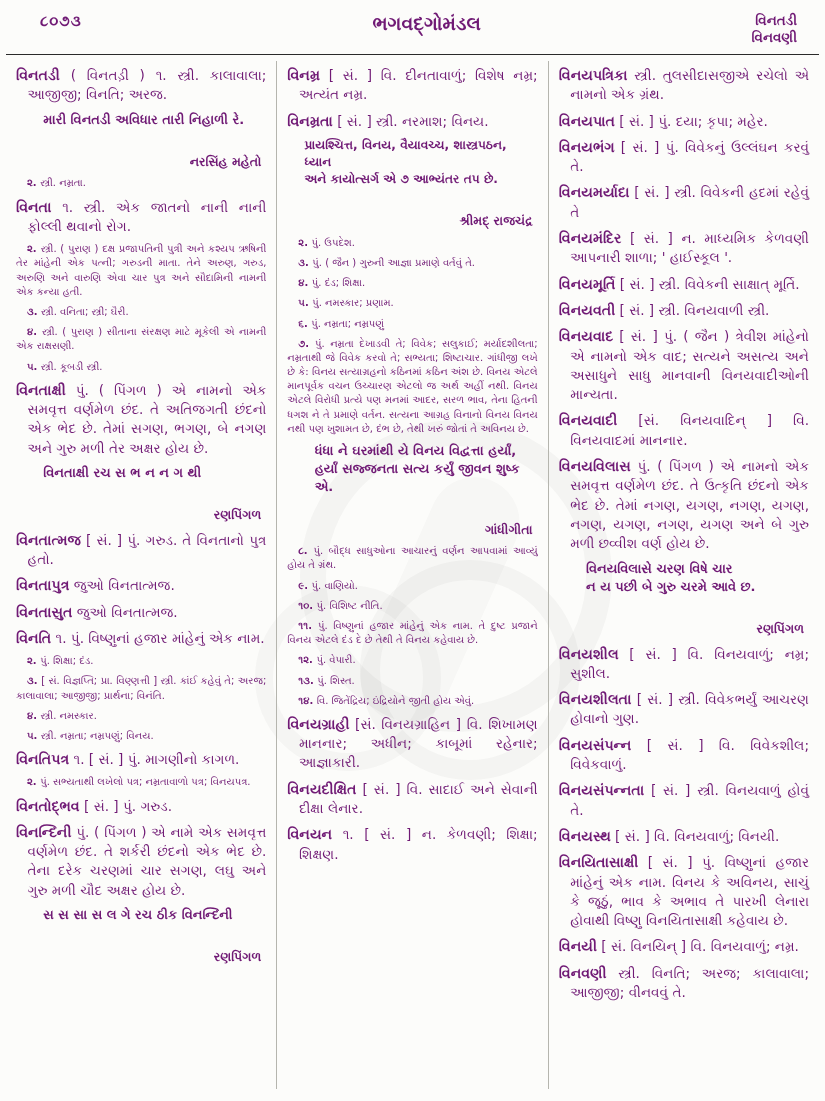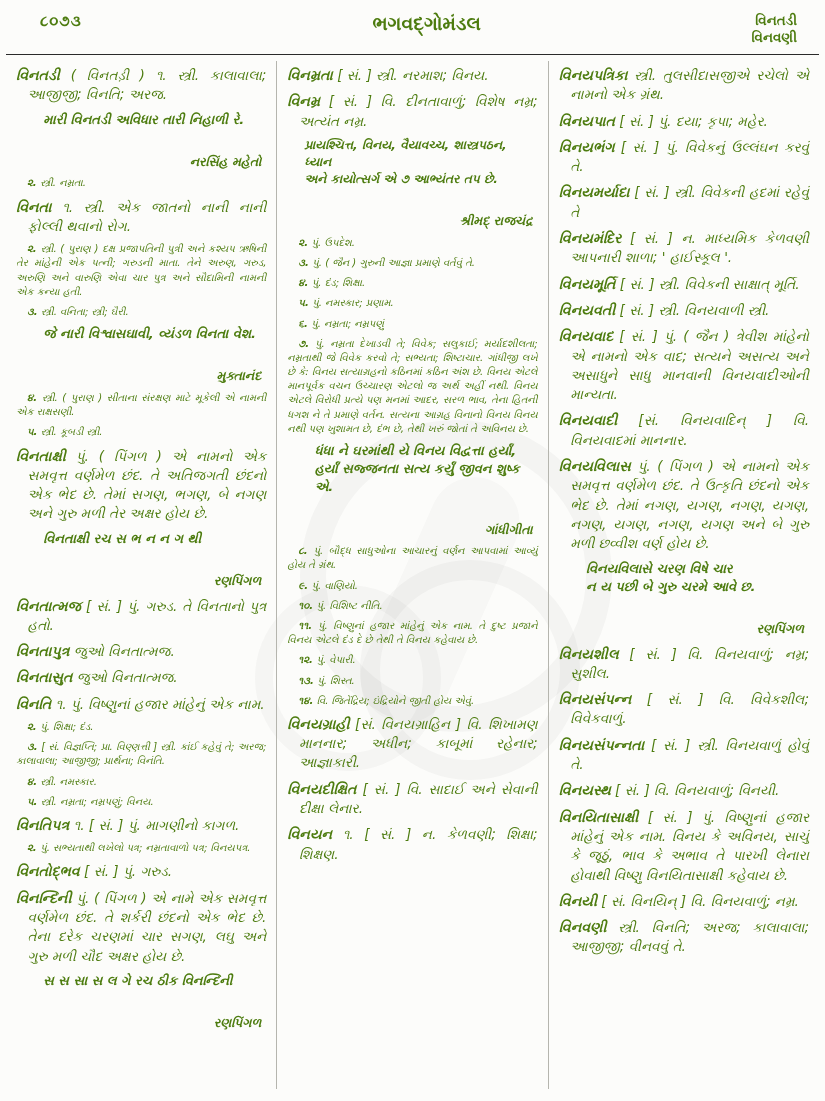--- a/index.html
+++ b/index.html
@@ -1,21 +1,21 @@
 <!DOCTYPE html>
 <html lang="gu"><head>
 <meta charset="utf-8">
 <style>
   html,body{margin:0;padding:0;background:#e8e8e4;}
   .page{
     position:relative;
     width:825px;height:1101px;
     margin:0 auto;
     background:#fcfcfa;
-    color:#4d7c0f;
+    color:#701a75;
     font-family:"DejaVu Sans","Liberation Sans",sans-serif;
     overflow:hidden;
     box-sizing:border-box;
   }
   
   .hdr{
     position:relative;z-index:2;
     display:flex;justify-content:space-between;align-items:flex-start;
     padding:12px 28px 0 40px;
     height:46px;box-sizing:border-box;
@@ -23,21 +23,21 @@
   .pageno{font-size:15px;font-weight:bold;letter-spacing:1px;}
   .title{font-size:19px;font-weight:bold;transform:translateX(10px);}
   .guides{display:flex;flex-direction:column;align-items:flex-end;line-height:1.25;}
   .guides span{font-size:13.5px;font-weight:bold;}
   .rule{position:relative;z-index:2;height:1px;background:#2a2a2a;margin:8px 6px 0 6px;}
   
   .cols{
     position:relative;z-index:2;
     display:flex;align-items:stretch;
     padding:6px 6px 0 6px;
-    height:calc(1101px - 67px);box-sizing:border-box;font-style:italic;
+    height:calc(1101px - 67px);box-sizing:border-box;
   }
   .col{
     flex:1 1 0;
     padding:4px 10px 0 10px;
     box-sizing:border-box;
     overflow:hidden;
     text-align:justify;
   }
   .col.mid{border-left:1px solid #b5b5ae;border-right:1px solid #b5b5ae;}
   .col p,.col .verse{margin:0 0 6px 0;}
@@ -94,24 +94,20 @@
     <section class="col">
         <p class="entry"><span class="head">વિનતડી</span> ( વિનતડ઼ી ) ૧. સ્ત્રી. કાલાવાલા; આજીજી; વિનતિ; અરજ.</p>
         <div class="verse">
           <div class="vline">મારી વિનતડી અવિધાર તારી નિહાળી રે.</div>
           <div class="attr">નરસિંહ મહેતો</div>
         </div>
         <p class="sense"><span class="num">૨. </span>સ્ત્રી. નમ્રતા.</p>
         <p class="entry"><span class="head">વિનતા</span> ૧. સ્ત્રી. એક જાતનો નાની નાની ફોલ્લી થવાનો રોગ.</p>
         <p class="sense"><span class="num">૨. </span>સ્ત્રી. ( પુરાણ ) દક્ષ પ્રજાપતિની પુત્રી અને કશ્યપ ઋષિની તેર માંહેની એક પત્ની; ગરુડની માતા. તેને અરુણ, ગરુડ, અરુણિ અને વારુણિ એવા ચાર પુત્ર અને સૌદામિની નામની એક કન્યા હતી.</p>
         <p class="sense"><span class="num">૩. </span>સ્ત્રી. વનિતા; સ્ત્રી; ઘૈરી.</p>
-        <div class="verse">
-          <div class="vline">જે નારી વિશ્વાસઘાવી, વ્યંડળ વિનતા વેશ.</div>
-          <div class="attr">મુક્તાનંદ</div>
-        </div>
         <p class="sense"><span class="num">૪. </span>સ્ત્રી. ( પુરાણ ) સીતાના સંરક્ષણ માટે મૂકેલી એ નામની એક રાક્ષસણી.</p>
         <p class="sense"><span class="num">૫. </span>સ્ત્રી. કૂબડી સ્ત્રી.</p>
         <p class="entry"><span class="head">વિનતાક્ષી</span> પું. ( પિંગળ ) એ નામનો એક સમવૃત્ત વર્ણમેળ છંદ. તે અતિજગતી છંદનો એક ભેદ છે. તેમાં સગણ, ભગણ, બે નગણ અને ગુરુ મળી તેર અક્ષર હોય છે.</p>
         <div class="verse">
           <div class="vline">વિનતાક્ષી રચ સ ભ ન ન ગ થી</div>
           <div class="attr">રણપિંગળ</div>
         </div>
         <p class="entry"><span class="head">વિનતાત્મજ</span> [ સં. ] પું. ગરુડ. તે વિનતાનો પુત્ર હતો.</p>
         <p class="entry"><span class="head">વિનતાપુત્ર</span> જુઓ વિનતાત્મજ.</p>
         <p class="entry"><span class="head">વિનતાસુત</span> જુઓ વિનતાત્મજ.</p>
@@ -123,22 +119,22 @@
         <p class="entry"><span class="head">વિનતિપત્ર</span> ૧. [ સં. ] પું. માગણીનો કાગળ.</p>
         <p class="sense"><span class="num">૨. </span>પું. સભ્યતાથી લખેલો પત્ર; નમ્રતાવાળો પત્ર; વિનયપત્ર.</p>
         <p class="entry"><span class="head">વિનતોદ્ભવ</span> [ સં. ] પું. ગરુડ.</p>
         <p class="entry"><span class="head">વિનન્દિની</span> પું. ( પિંગળ ) એ નામે એક સમવૃત્ત વર્ણમેળ છંદ. તે શર્કરી છંદનો એક ભેદ છે. તેના દરેક ચરણમાં ચાર સગણ, લઘુ અને ગુરુ મળી ચૌદ અક્ષર હોય છે.</p>
         <div class="verse">
           <div class="vline">સ સ સા સ લ ગે રચ ઠીક વિનન્દિની</div>
           <div class="attr">રણપિંગળ</div>
         </div>
       </section>
     <section class="col mid">
+        <p class="entry"><span class="head">વિનમ્ર</span> [ સં. ] વિ. દીનતાવાળું; વિશેષ નમ્ર; અત્યંત નમ્ર.</p>
         <p class="entry"><span class="head">વિનમ્રતા</span> [ સં. ] સ્ત્રી. નરમાશ; વિનય.</p>
-        <p class="entry"><span class="head">વિનમ્ર</span> [ સં. ] વિ. દીનતાવાળું; વિશેષ નમ્ર; અત્યંત નમ્ર.</p>
         <div class="verse small">
           <div class="vline">પ્રાયશ્ચિત્ત, વિનય, વૈયાવચ્ચ, શાસ્ત્રપઠન, ધ્યાન</div>
           <div class="vline">અને કાયોત્સર્ગ એ ૭ આભ્યંતર તપ છે.</div>
           <div class="attr">શ્રીમદ્ રાજચંદ્ર</div>
         </div>
         <p class="sense"><span class="num">૨. </span>પું. ઉપદેશ.</p>
         <p class="sense"><span class="num">૩. </span>પું. ( જૈન ) ગુરુની આજ્ઞા પ્રમાણે વર્તવું તે.</p>
         <p class="sense"><span class="num">૪. </span>પું. દંડ; શિક્ષા.</p>
         <p class="sense"><span class="num">૫. </span>પું. નમસ્કાર; પ્રણામ.</p>
         <p class="sense"><span class="num">૬. </span>પું. નમ્રતા; નમ્રપણું</p>
@@ -169,20 +165,21 @@
         <p class="entry"><span class="head">વિનયવતી</span> [ સં. ] સ્ત્રી. વિનયવાળી સ્ત્રી.</p>
         <p class="entry"><span class="head">વિનયવાદ</span> [ સં. ] પું. ( જૈન ) ત્રેવીશ માંહેનો એ નામનો એક વાદ; સત્યને અસત્ય અને અસાધુને સાધુ માનવાની વિનયવાદીઓની માન્યતા.</p>
         <p class="entry"><span class="head">વિનયવાદી</span> [સં. વિનયવાદિન્ ] વિ. વિનયવાદમાં માનનાર.</p>
         <p class="entry"><span class="head">વિનયવિલાસ</span> પું. ( પિંગળ ) એ નામનો એક સમવૃત્ત વર્ણમેળ છંદ. તે ઉત્કૃતિ છંદનો એક ભેદ છે. તેમાં નગણ, યગણ, નગણ, યગણ, નગણ, યગણ, નગણ, યગણ અને બે ગુરુ મળી છવ્વીશ વર્ણ હોય છે.</p>
         <div class="verse">
           <div class="vline">વિનયવિલાસે ચરણ વિષે ચાર</div>
           <div class="vline">ન ય પછી બે ગુરુ ચરમે આવે છ.</div>
           <div class="attr">રણપિંગળ</div>
         </div>
         <p class="entry"><span class="head">વિનયશીલ</span> [ સં. ] વિ. વિનયવાળું; નમ્ર; સુશીલ.</p>
+        <p class="entry"><span class="head">વિનયશીલતા</span> [ સં. ] સ્ત્રી. વિવેકભર્યું આચરણ હોવાનો ગુણ.</p>
         <p class="entry"><span class="head">વિનયસંપન્ન</span> [ સં. ] વિ. વિવેકશીલ; વિવેકવાળું.</p>
         <p class="entry"><span class="head">વિનયસંપન્નતા</span> [ સં. ] સ્ત્રી. વિનયવાળું હોવું તે.</p>
         <p class="entry"><span class="head">વિનયસ્થ</span> [ સં. ] વિ. વિનયવાળું; વિનયી.</p>
         <p class="entry"><span class="head">વિનયિતાસાક્ષી</span> [ સં. ] પું. વિષ્ણુનાં હજાર માંહેનું એક નામ. વિનય કે અવિનય, સાચું કે જૂઠું, ભાવ કે અભાવ તે પારખી લેનારા હોવાથી વિષ્ણુ વિનયિતાસાક્ષી કહેવાય છે.</p>
         <p class="entry"><span class="head">વિનયી</span> [ સં. વિનયિન્ ] વિ. વિનયવાળું; નમ્ર.</p>
         <p class="entry"><span class="head">વિનવણી</span> સ્ત્રી. વિનતિ; અરજ; કાલાવાલા; આજીજી; વીનવવું તે.</p>
       </section>
   </main>
 
 </div>

